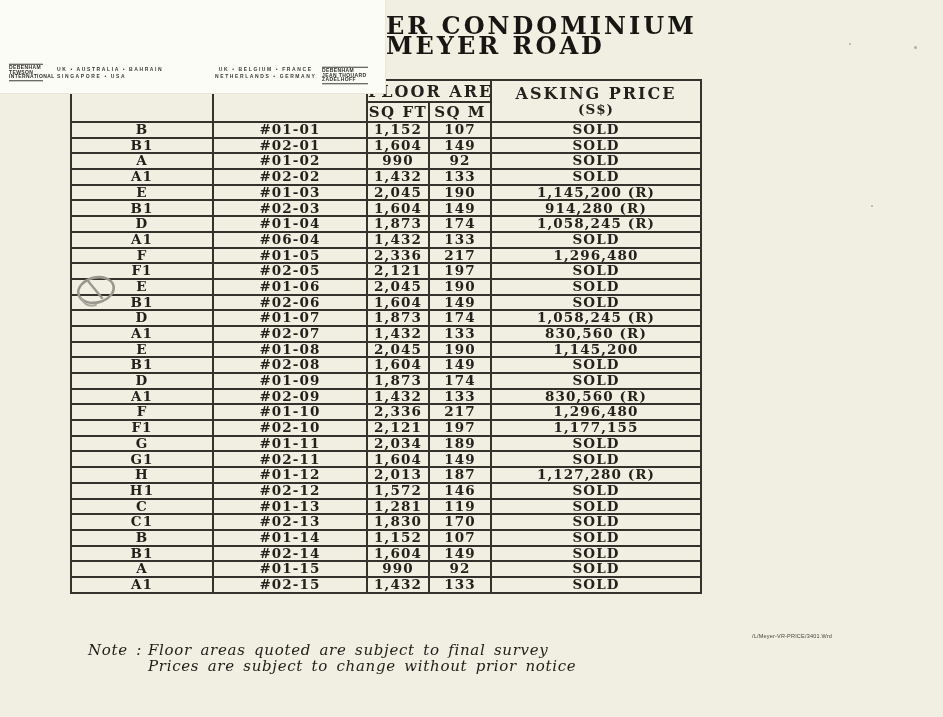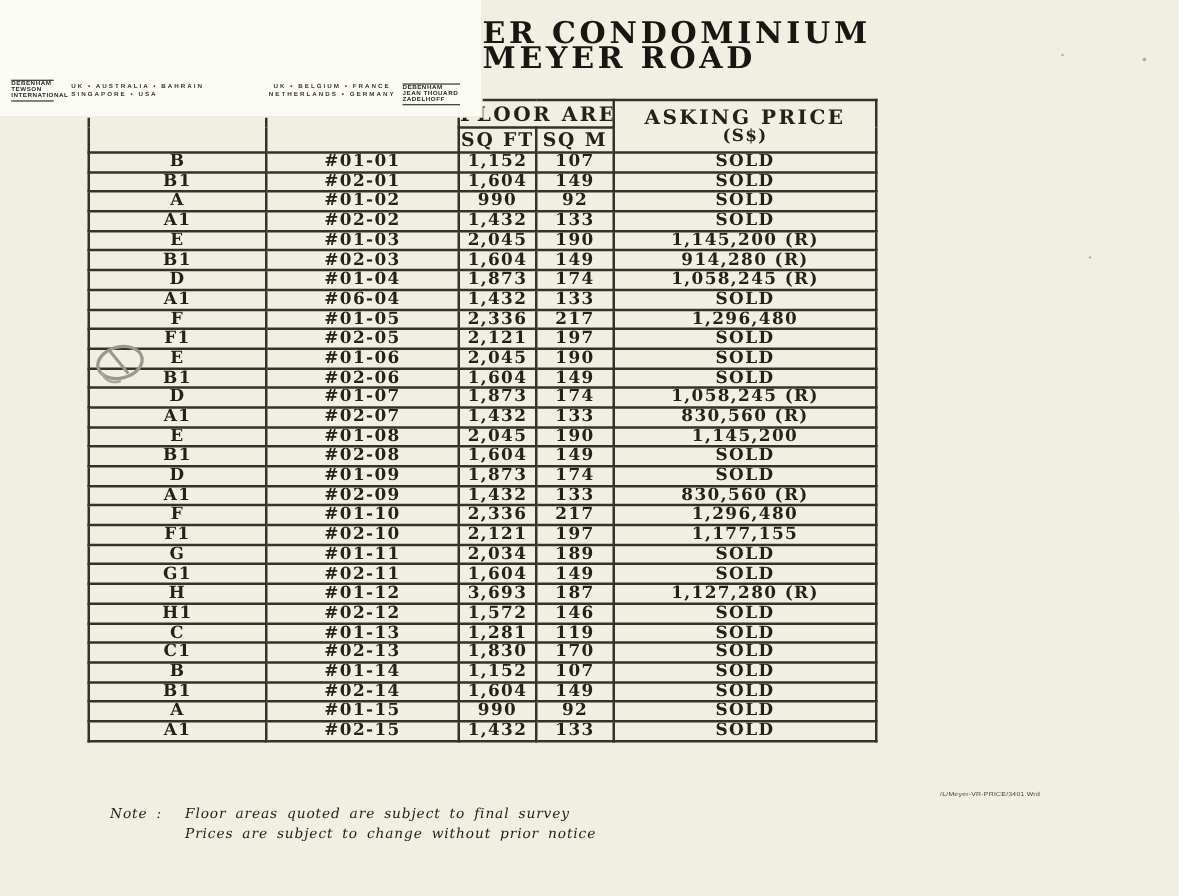--- a/index.html
+++ b/index.html
@@ -70,21 +70,21 @@
   .pen-mark{position:absolute;left:72px;top:272px;z-index:4;}
   
   .file-ref{
     position:absolute;left:752px;top:633px;width:88px;z-index:2;
     font-family:"Liberation Sans", sans-serif;
     font-size:5.5px;letter-spacing:0.2px;color:#45433c;
     white-space:nowrap;filter:blur(0.3px);transform:scaleY(0.85);
   }
   .note-block{
     position:absolute;left:88px;top:643px;z-index:2;
-    font-style:italic;font-size:11px;line-height:15.5px;
+    font-style:italic;font-size:15px;line-height:15.5px;
     letter-spacing:0.7px;word-spacing:3px;color:#1f1d19;
     white-space:nowrap;
   }
   .note-label{position:absolute;left:0;top:0;}
   .note-lines{margin-left:60px;}
   
   .speck{position:absolute;border-radius:50%;background:rgba(100,96,84,0.45);}
 </style>
 </head>
 <body>
@@ -285,21 +285,21 @@
       <td class="c-type">G1</td>
       <td class="c-unit">#02-11</td>
       <td class="c-sqft">1,604</td>
       <td class="c-sqm">149</td>
       <td class="c-price">SOLD</td>
     </tr>
 
     <tr class="data">
       <td class="c-type">H</td>
       <td class="c-unit">#01-12</td>
-      <td class="c-sqft">3,693</td>
+      <td class="c-sqft">2,013</td>
       <td class="c-sqm">187</td>
       <td class="c-price">1,127,280 (R)</td>
     </tr>
 
     <tr class="data">
       <td class="c-type">H1</td>
       <td class="c-unit">#02-12</td>
       <td class="c-sqft">1,572</td>
       <td class="c-sqm">146</td>
       <td class="c-price">SOLD</td>

